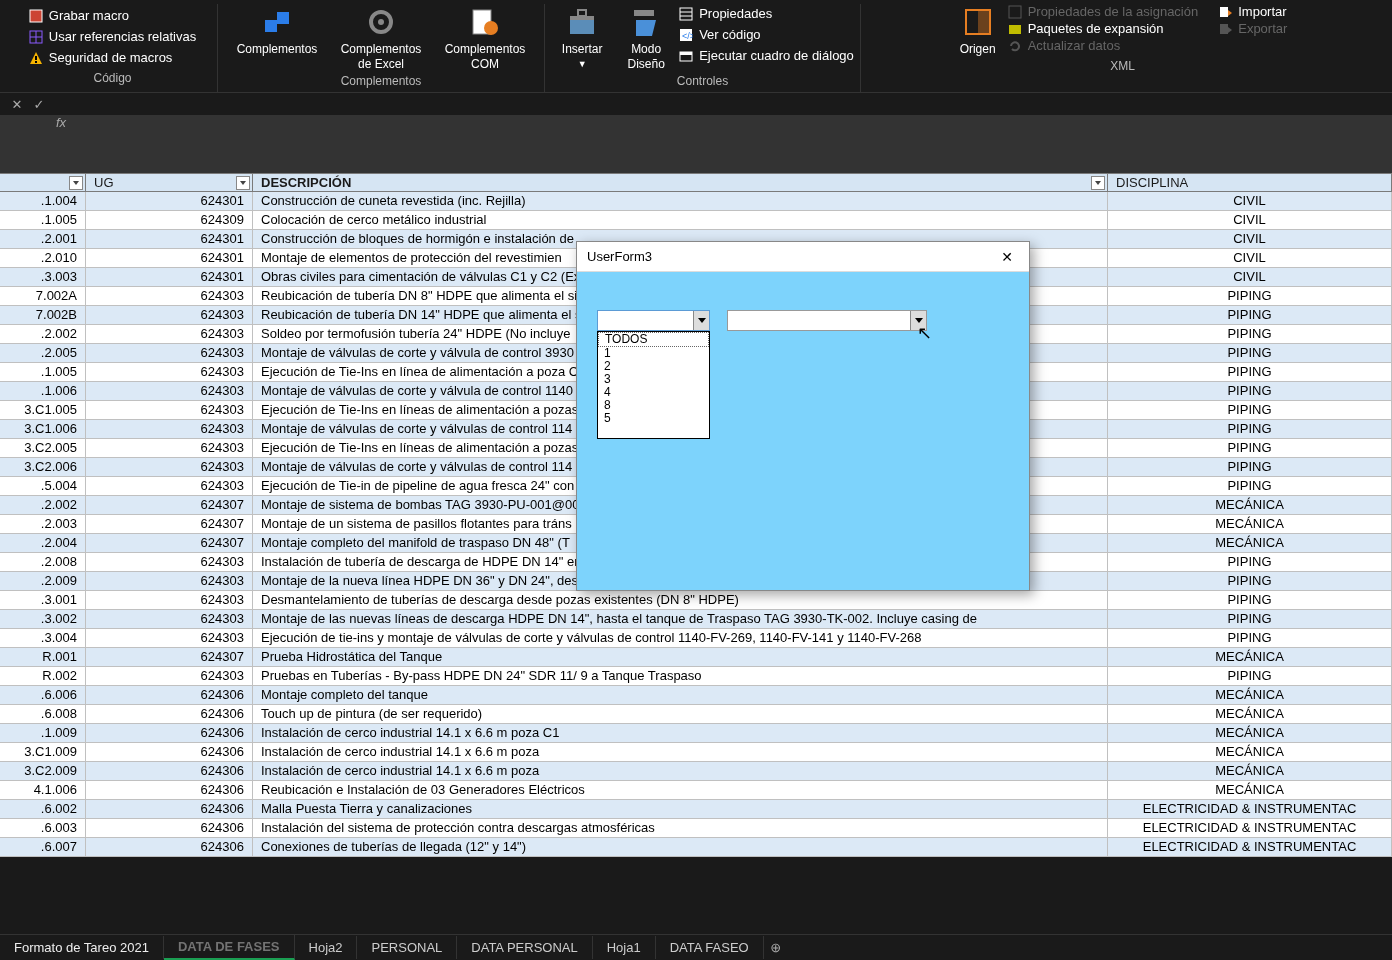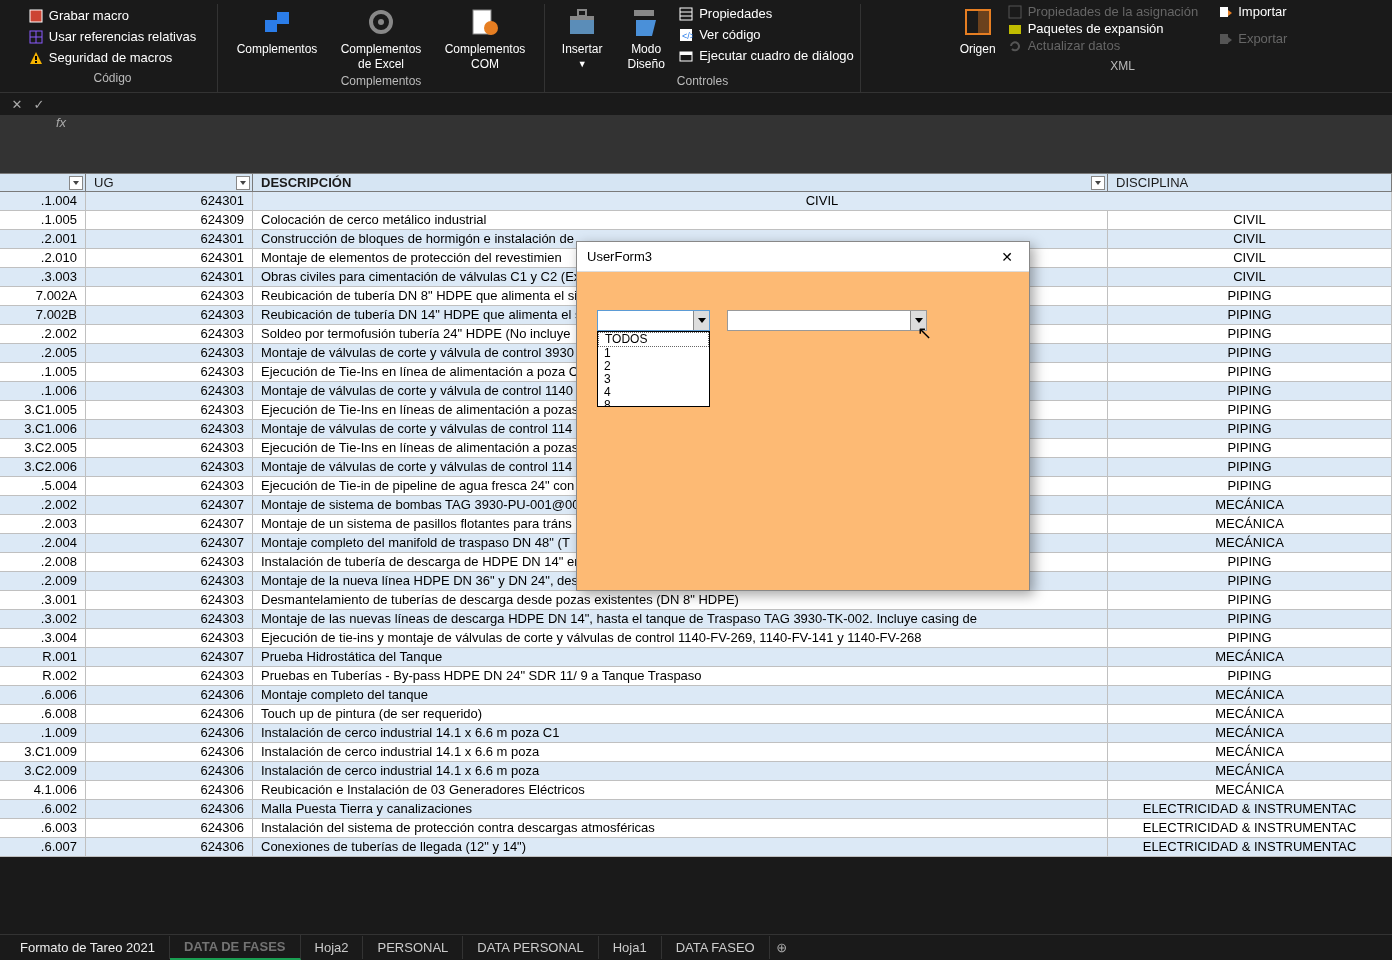--- a/index.html
+++ b/index.html
@@ -21,21 +21,21 @@
     .controles-group { width: 316px; flex-shrink: 0; }
     .controles-left { display: flex; flex-direction: column; align-items: center; width: 66px; }
     .controles-mid { display: flex; flex-direction: column; align-items: center; width: 62px; }
     .controles-right { display: flex; flex-direction: column; gap: 6px; padding: 2px; }
     .ctrl-item { display: flex; align-items: center; gap: 6px; font-size: 13px; }
 
     .xml-group { flex: 1; }
     .xml-left { display: flex; flex-direction: column; align-items: center; width: 60px; }
     .xml-mid { display: flex; flex-direction: column; gap: 2px; }
     .xml-item { display: flex; align-items: center; gap: 6px; font-size: 13px; padding-right: 10px; }
-    .xml-right { display: flex; flex-direction: column; gap: 12px; margin-left: 10px; }
+    .xml-right { display: flex; flex-direction: column; gap: 2px; margin-left: 10px; }
     .disabled { color: #666; }
 
     .formula-bar { background: #1a1a1a; display: flex; align-items: center; height: 24px; border-top: 1px solid #333; border-bottom: 1px solid #333; font-size: 13px; color: #aaa; padding-left: 6px; }
     .fb-btn { width: 22px; text-align: center; }
     .fx-sym { font-style: italic; margin-top: 36px; }
 
     .gray-band { background: #333; height: 57px; width: 100%; }
 
     .sheet { background: #fff; color: #000; font-size: 13px; position: relative; }
     .hdr-row { display: flex; background: #d6e5f3; border-top: 1px solid #7a7a7a; border-bottom: 1px solid #7a7a7a; height: 19px; }
@@ -49,36 +49,36 @@
 
     .data-row { display: flex; border-bottom: 1px solid #c0c0c0; height: 19px; }
     .data-row:nth-child(odd) { background: #dce9f6; }
     .data-row:nth-child(even) { background: #fff; }
     .cell { padding: 1px 8px; border-right: 1px solid #c0c0c0; white-space: nowrap; overflow: hidden; }
     .col-id { width: 86px; text-align: right; }
     .col-ug { width: 167px; text-align: right; }
     .col-desc { width: 855px; text-align: left; }
     .col-disc { flex: 1; text-align: center; }
 
-    .dialog { position: absolute; left: 576px; top: 241px; width: 454px; height: 350px; background: #fdba74; border: 1px solid #888; box-shadow: 4px 4px 12px rgba(0,0,0,.35); color: #000; font-size: 13px; z-index: 10; }
+    .dialog { position: absolute; left: 576px; top: 241px; width: 454px; height: 350px; background: #7dd3fc; border: 1px solid #888; box-shadow: 4px 4px 12px rgba(0,0,0,.35); color: #000; font-size: 13px; z-index: 10; }
     .dialog-title { display: flex; align-items: center; justify-content: space-between; background: #fff; height: 30px; padding: 0 10px; border-bottom: 1px solid #ddd; }
     .dialog-close { width: 24px; text-align: center; font-size: 14px; }
     .dialog-body { position: relative; padding: 18px; }
     .combo { position: absolute; width: 113px; height: 21px; background: #fff; border: 1px solid #5b9bd5; }
     .combo .arrow { position: absolute; right: 0; top: 0; width: 16px; height: 100%; background: #ddd; border-left: 1px solid #888; display: flex; align-items: center; justify-content: center; }
     .combo .arrow::after { content: ""; width: 0; height: 0; border-left: 4px solid transparent; border-right: 4px solid transparent; border-top: 5px solid #000; }
     .combo2 { position: absolute; left: 150px; top: 38px; width: 200px; height: 21px; background: #fff; border: 1px solid #999; }
     .combo2 .arrow { position: absolute; right: 0; top: 0; width: 16px; height: 100%; background: #ddd; border-left: 1px solid #888; display: flex; align-items: center; justify-content: center; }
     .combo2 .arrow::after { content: ""; width: 0; height: 0; border-left: 4px solid transparent; border-right: 4px solid transparent; border-top: 5px solid #000; }
     .cursor { position: absolute; left: 340px; top: 50px; font-size: 18px; pointer-events: none; }
-    .dropdown-list { position: absolute; left: 20px; top: 59px; width: 113px; height: 76px; background: #fff; border: 1px solid #000; overflow: hidden; }
+    .dropdown-list { position: absolute; left: 20px; top: 59px; width: 113px; height: 108px; background: #fff; border: 1px solid #000; overflow: hidden; }
     .dropdown-list .dd-item { padding: 0 6px; font-size: 12px; line-height: 13px; }
     .dd-item.highlighted { border: 1px dotted #666; }
 
-    .sheet-tabs { position: absolute; left: 0; bottom: 0; width: 100%; height: 26px; background: #1a1a1a; display: flex; align-items: center; padding-left: 6px; font-size: 13px; border-top: 1px solid #333; }
+    .sheet-tabs { position: absolute; left: 0; bottom: 0; width: 100%; height: 26px; background: #1a1a1a; display: flex; align-items: center; font-size: 13px; border-top: 1px solid #333; }
     .tab { padding: 4px 14px; color: #ccc; border-right: 1px solid #333; position: relative; }
     .tab.active { background: #1a1a1a; color: #737373; border-bottom: 2px solid #1a9e52; font-weight: 600; }
     .tab.first { color: #eee; }
     .add-sheet { width: 24px; text-align: center; color: #aaa; }
 
     .small-icon { width: 14px; height: 14px; display: inline-block; }
     svg { display: block; }
   </style>
 </head>
 <body>
@@ -302,20 +302,21 @@
       <span class="filter-btn"></span>
     </div>
     <div class="hdr-cell col-disc">
       <span>DISCIPLINA</span>
     </div>
   </div>
   <div id="rows-container">
       <div class="data-row">
         <div class="cell col-id">.1.004</div>
         <div class="cell col-ug">624301</div>
+        <div class="cell col-desc">Construcción de cuneta revestida (inc. Rejilla)</div>
         <div class="cell col-disc">CIVIL</div>
       </div>
       <div class="data-row">
         <div class="cell col-id">.1.005</div>
         <div class="cell col-ug">624309</div>
         <div class="cell col-desc">Colocación de cerco metálico industrial</div>
         <div class="cell col-disc">CIVIL</div>
       </div>
       <div class="data-row">
         <div class="cell col-id">.2.001</div>

